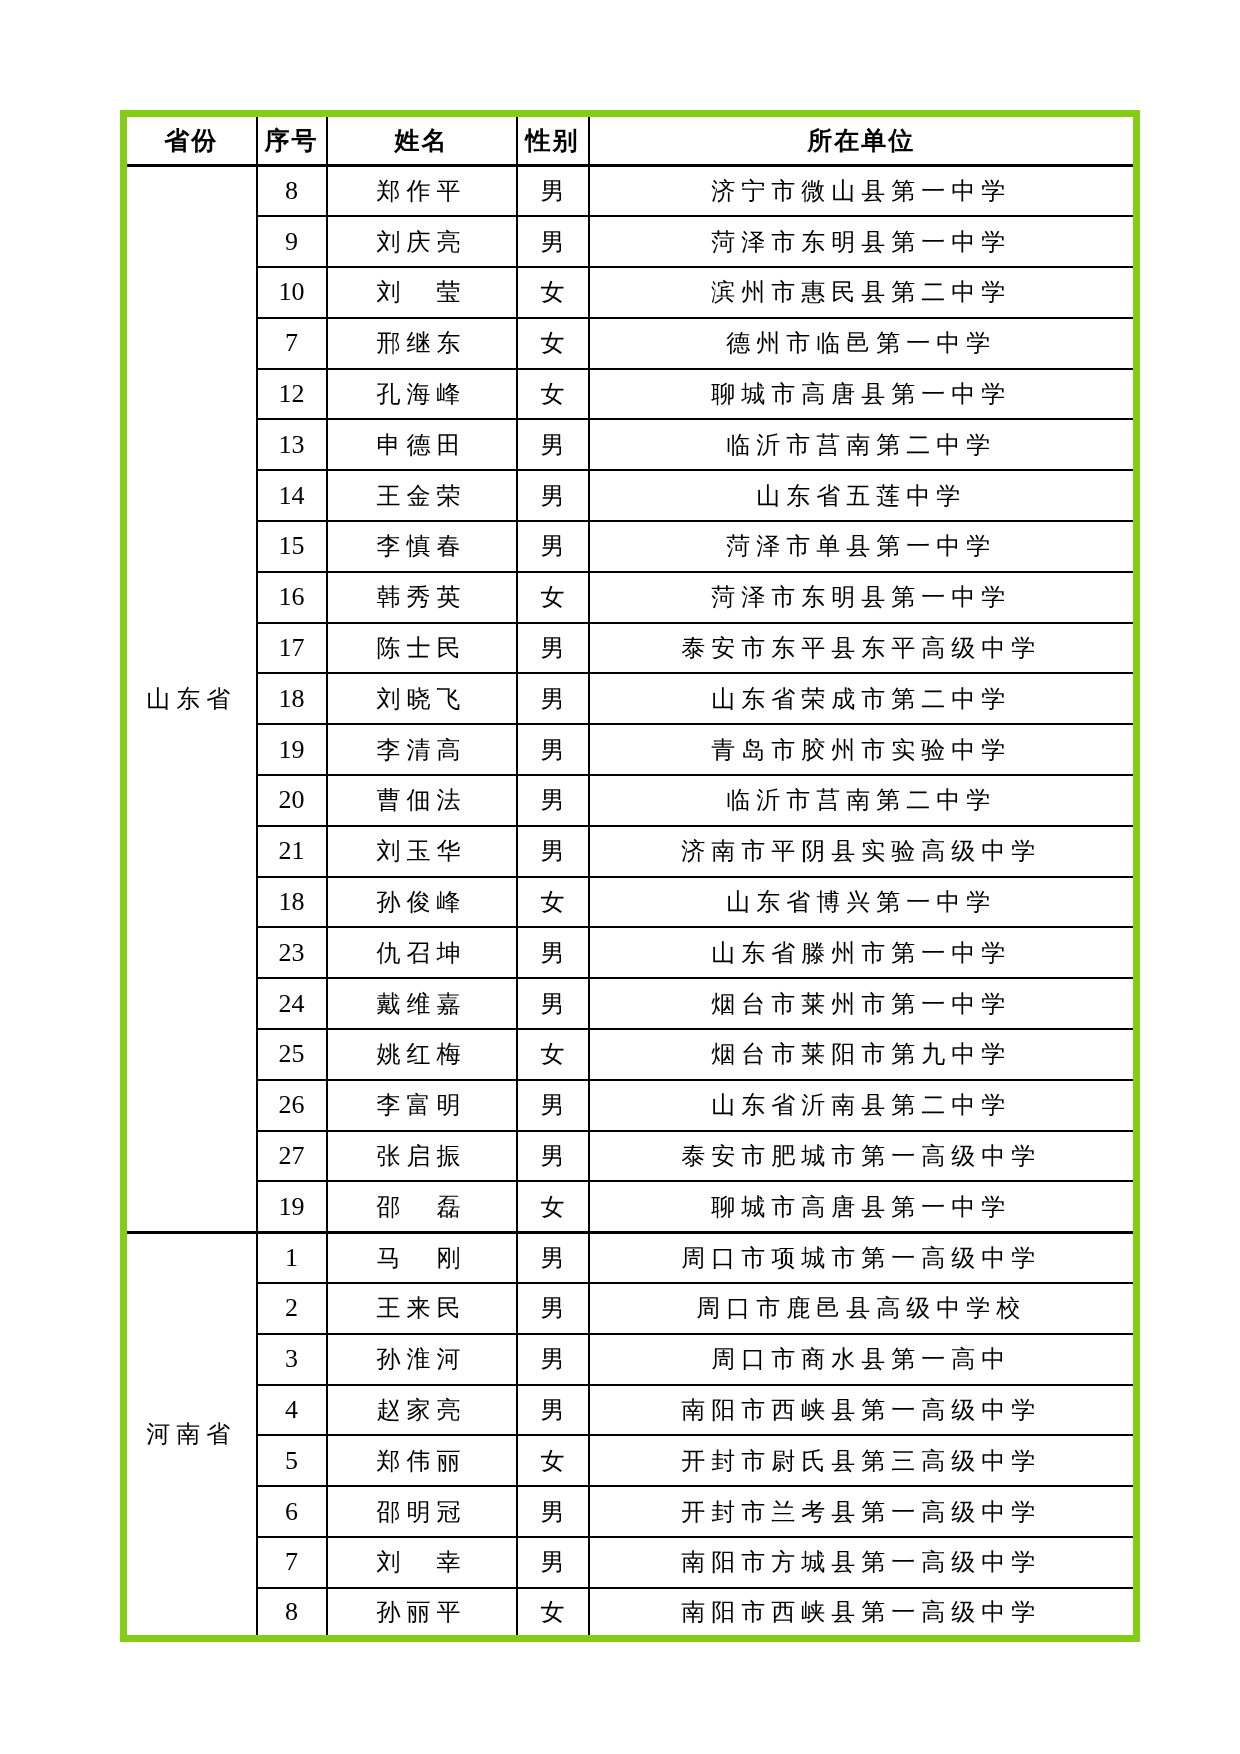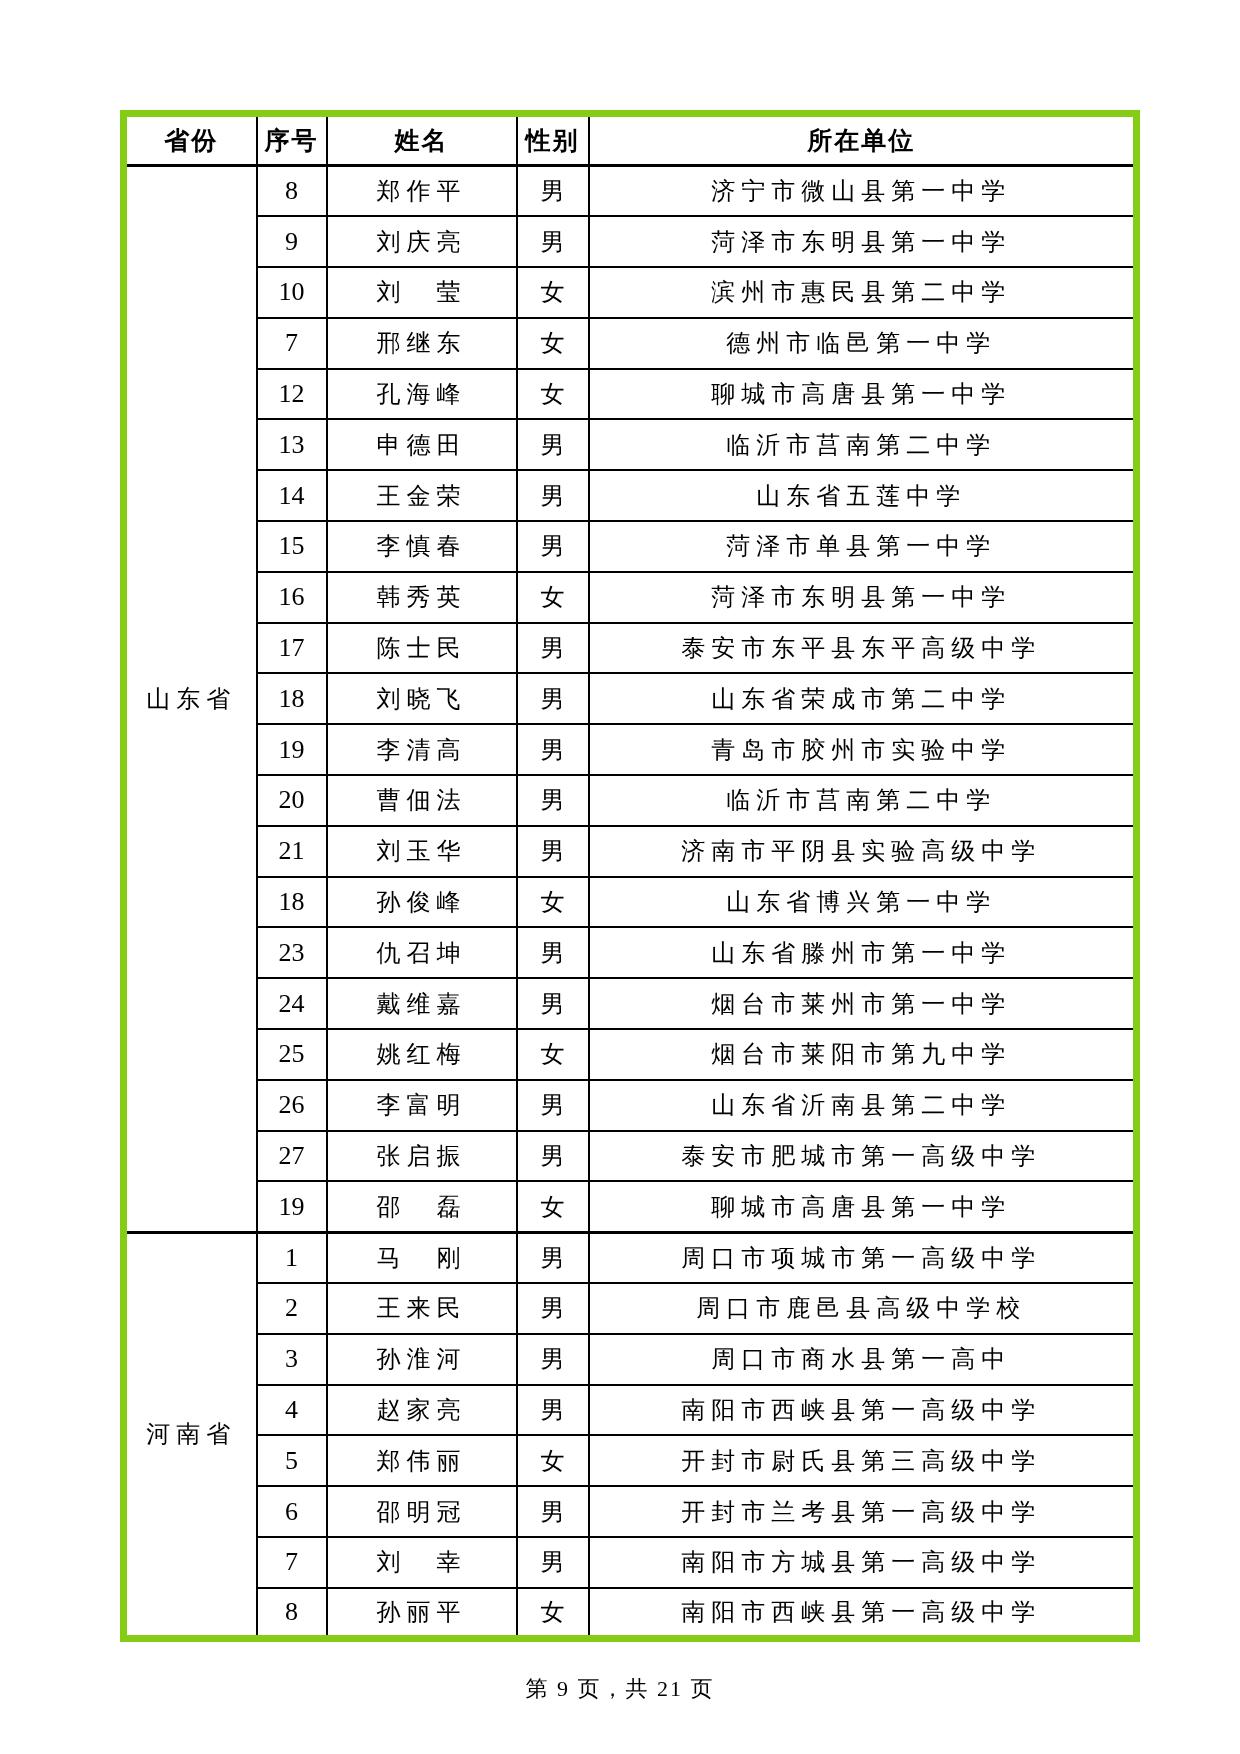--- a/index.html
+++ b/index.html
@@ -253,15 +253,14 @@
         </tr>
         <tr class="data-row">
           <td class="cell-no">8</td>
           <td class="cell-name cjk">孙丽平</td>
           <td class="cell-gender">女</td>
           <td class="cell-unit cjk">南阳市西峡县第一高级中学</td>
         </tr>
       </tbody>
   </table>
 
-  <div class="page-footer">第 9 页，共 21 页</div>
 
 </div>
 
 </body></html>

